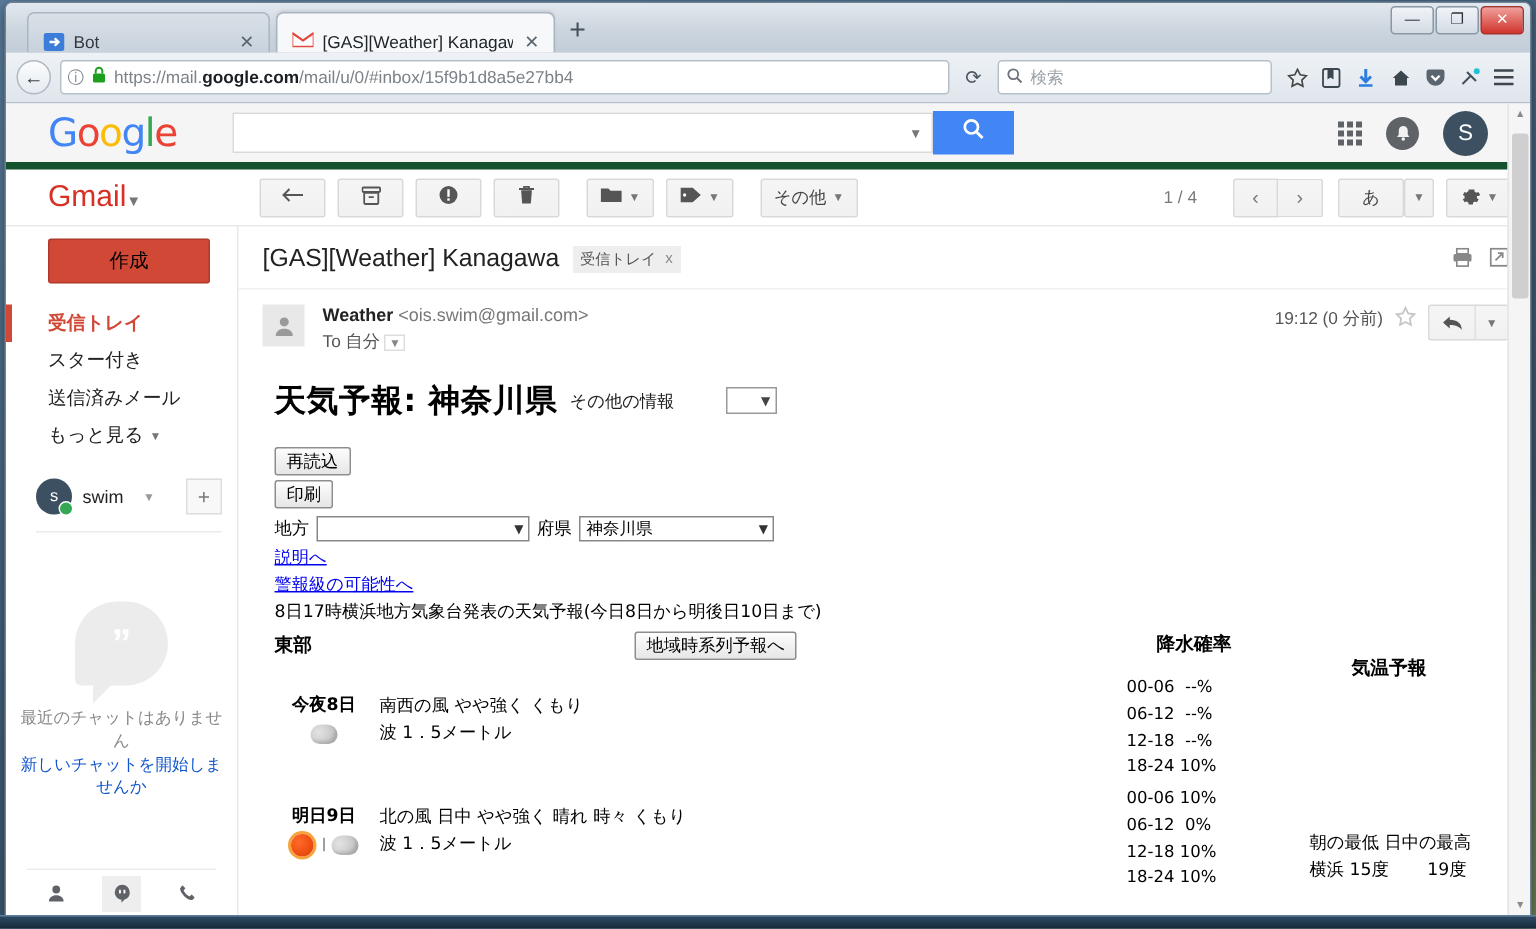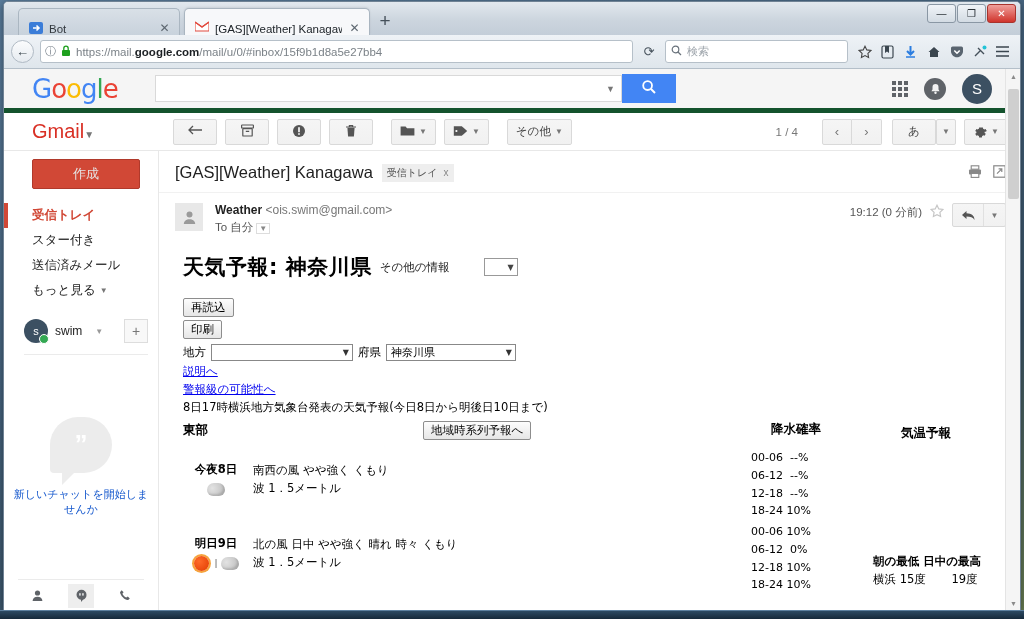--- a/index.html
+++ b/index.html
@@ -270,21 +270,21 @@
     border-right: 1px solid #e8e8e8;
     display: flex; flex-direction: column;
     padding-top: 6px;
   }
   #compose {
     width: 108px; height: 30px;
     margin: 2px auto 14px 28px;
     background: #d14836;
     border: 1px solid #b0392b;
     border-radius: 2px;
-    color: #e5e5e5; font-size: 13px;
+    color: #000000; font-size: 13px;
     display: flex; align-items: center; justify-content: center;
   }
   .navitem {
     height: 25px; display: flex; align-items: center;
     padding-left: 28px; font-size: 12.5px; color: #222;
   }
   .navitem.sel { color: #d14836; font-weight: bold; position: relative; }
   .navitem.sel::before {
     content: ''; position: absolute; left: 0; top: 0;
     width: 4px; height: 100%; background: #d14836;
@@ -464,21 +464,21 @@
     margin-top: 6px;
     font-size: 12.5px; font-weight: bold;
   }
   #area { width: 240px; }
   #btn-jikei { font-weight: normal; }
   #col-precip {
     position: absolute; left: 588px; top: 0;
     font-size: 12.5px; font-weight: bold;
   }
   #col-temp {
-    position: absolute; left: 718px; top: 4px;
+    position: absolute; left: 718px; top: 16px;
     font-size: 12.5px; font-weight: bold;
   }
   #headrow-abs { position: relative; }
 
   .frow { display: flex; margin-top: 12px; position: relative; }
   .fday {
     width: 70px; flex: none; text-align: center;
     padding-right: 4px;
   }
   .fday .dlabel { font-size: 11.5px; font-weight: bold; white-space: nowrap; }
@@ -501,21 +501,21 @@
   .fdesc { font-size: 11.5px; line-height: 1.55; }
   .fprecip {
     position: absolute; left: 568px; top: -13px;
     font-size: 11px; line-height: 1.62;
     white-space: pre;
   }
   .ftemp {
     position: absolute; left: 690px; top: 18px;
     font-size: 11.5px;
   }
-  .ftemp .hdr { font-weight: bold; }
+  .ftemp .hdr { font-weight: normal; }
 
   
   #vscroll {
     position: absolute; right: 0; top: 0;
     width: 15px; height: 100%;
     background: #f5f5f5; border-left: 1px solid #e4e4e4;
   }
   #vthumb {
     position: absolute; top: 20px; left: 2px;
     width: 11px; height: 110px;
@@ -803,20 +803,21 @@
 
           <div id="userrow">
             <div id="userav">s</div>
             <span id="username">swim</span>
             <span id="usercaret">▼</span>
             <div id="addbtn">+</div>
           </div>
 
           <div id="chatempty">
             <div id="chatbubble">”</div>
+            <div id="chatmsg">最近のチャットはありません</div>
             <div id="chatlink">新しいチャットを開始しませんか</div>
           </div>
 
           <div id="chatfoot">
             <div class="chaticon">
               <svg width="13" height="13" viewBox="0 0 13 13">
                   <circle cx="6.5" cy="4" r="2.6" fill="#5f6368"></circle>
                   <path d="M1.6 12c0-2.7 2.2-4.2 4.9-4.2s4.9 1.5 4.9 4.2z" fill="#5f6368"></path>
                 </svg>
             </div>

